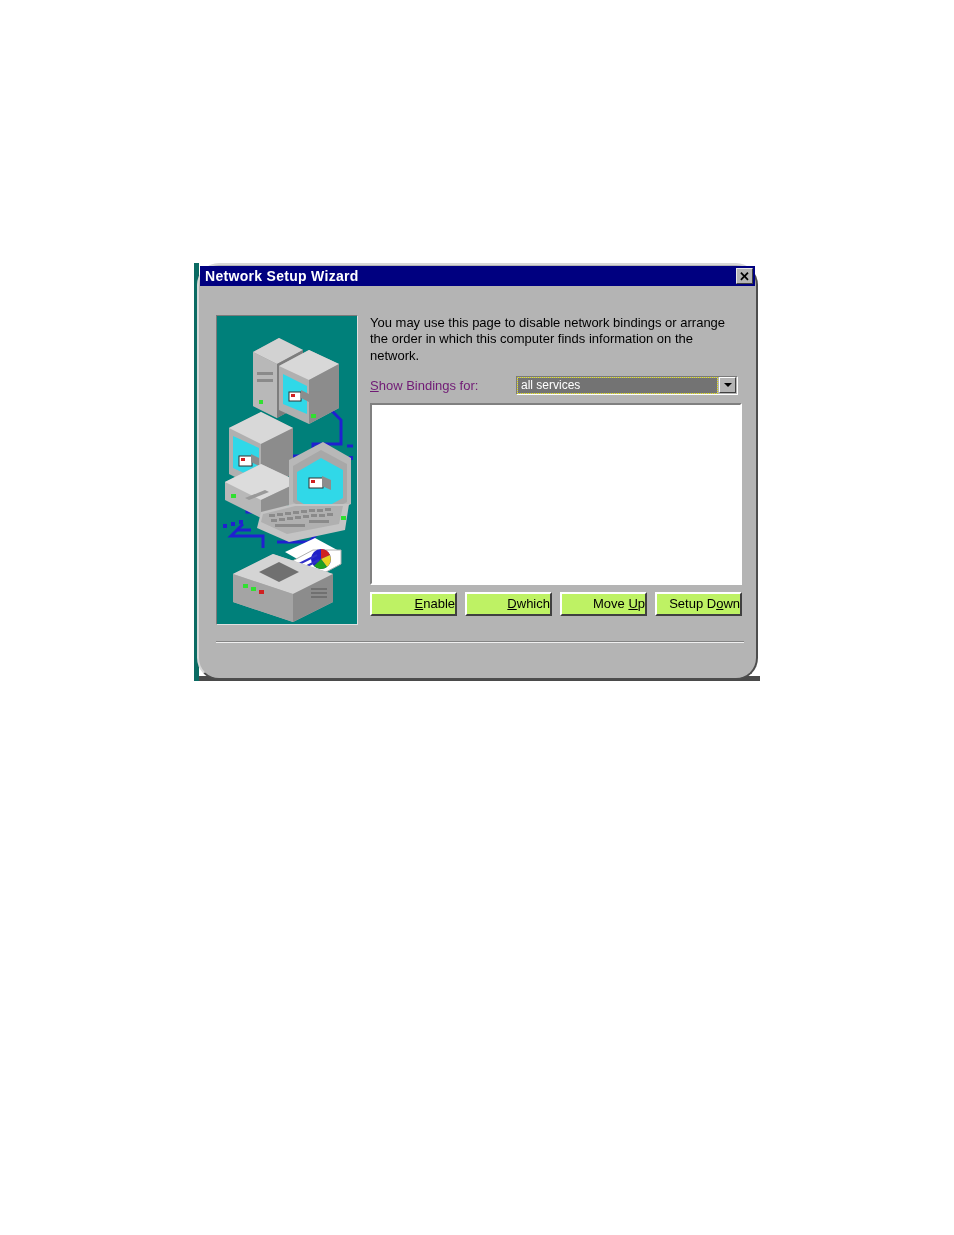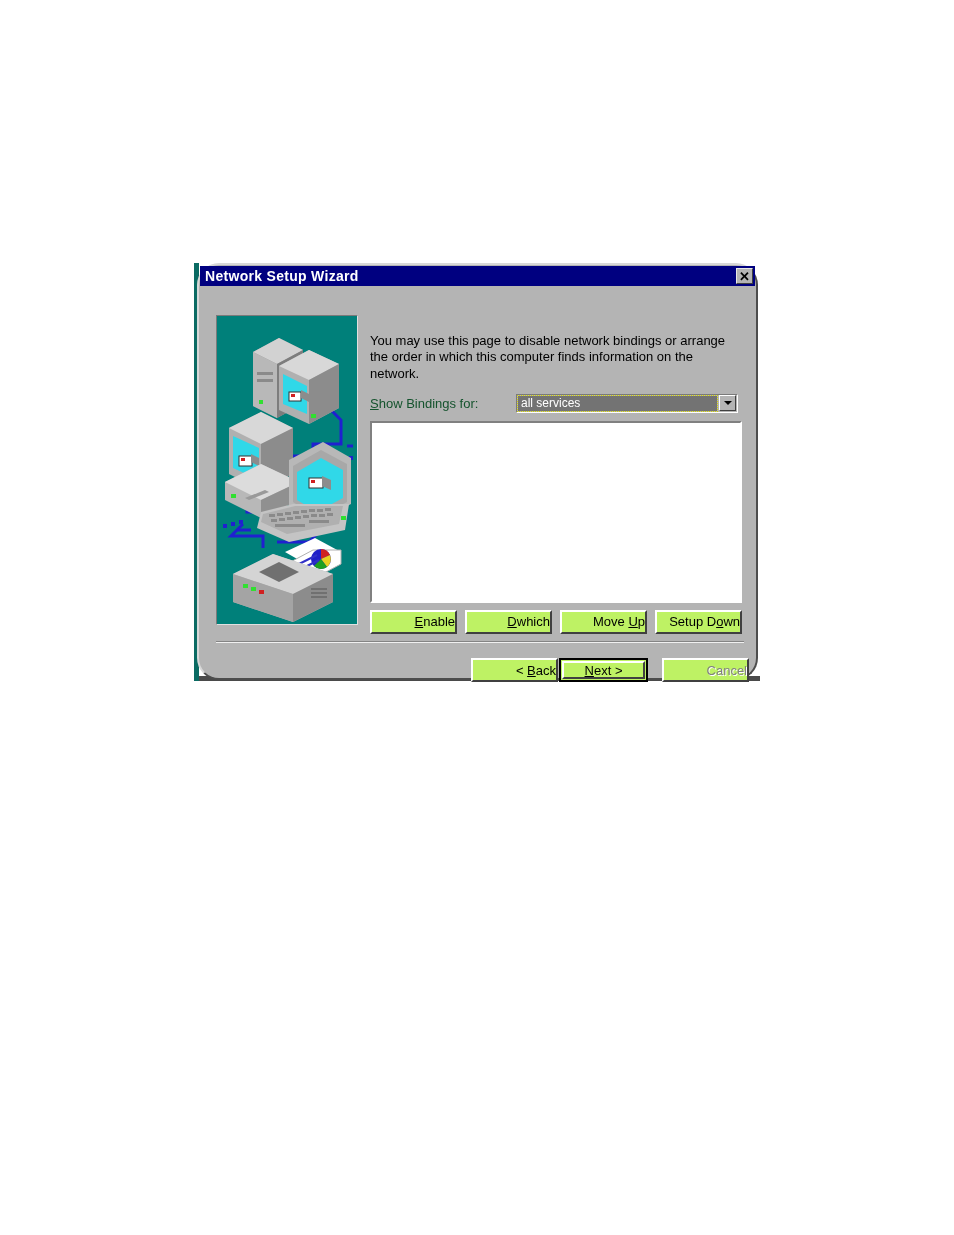--- a/index.html
+++ b/index.html
@@ -113,38 +113,37 @@
     overflow: hidden;
   }
   .sidebar svg { display: block; }
 
   
   .content {
     position: absolute;
     left: 171px;
     top: 29px;
     width: 374px;
-    margin-top: 18px;
   }
   .desc {
     font-size: 13px;
     color: #000000;
     line-height: 1.25;
     width: 372px;
     margin: 0 0 12px 0;
   }
 
   .row {
     display: flex;
     align-items: center;
     margin-bottom: 8px;
   }
   .lbl {
     font-size: 13px;
-    color: #14532d;
+    color: #701a75;
     width: 146px;
     white-space: nowrap;
   }
 
   
   .combo {
     position: relative;
     width: 222px;
     height: 19px;
     background: #b4b4b4;
@@ -455,29 +454,15 @@
             <span class="lab"><span>Move </span><u>U</u><span>p</span></span>
           </div>
         <div class="btn btn-action">
             <span class="lab"><span>Setup D</span><u>o</u><span>wn</span></span>
           </div>
       </div>
     </div>
 
     <div class="separator"></div>
 
-    <div class="nav-row">
-      <div class="btn btn-nav">
-          <span class="lab"><span>&lt; </span><u>B</u><span>ack</span></span>
-        </div>
-      <div class="btn btn-default">
-        <div class="inner">
-            <span class="lab"><u>N</u><span>ext &gt;</span></span>
-          </div>
-      </div>
-      <div class="btn-spacer"></div>
-      <div class="btn btn-nav btn-disabled">
-          <span class="lab">Cancel</span>
-        </div>
-    </div>
 
   </div>
 </div>
 
 </body></html>

